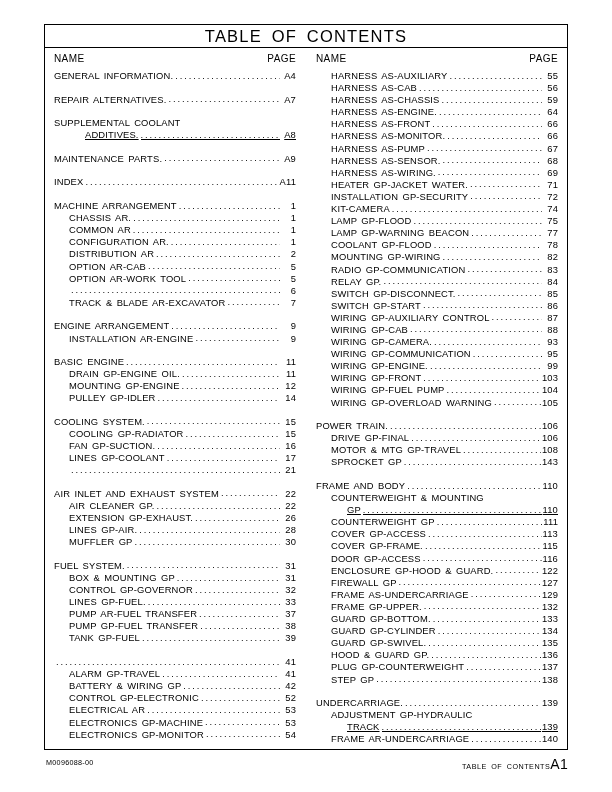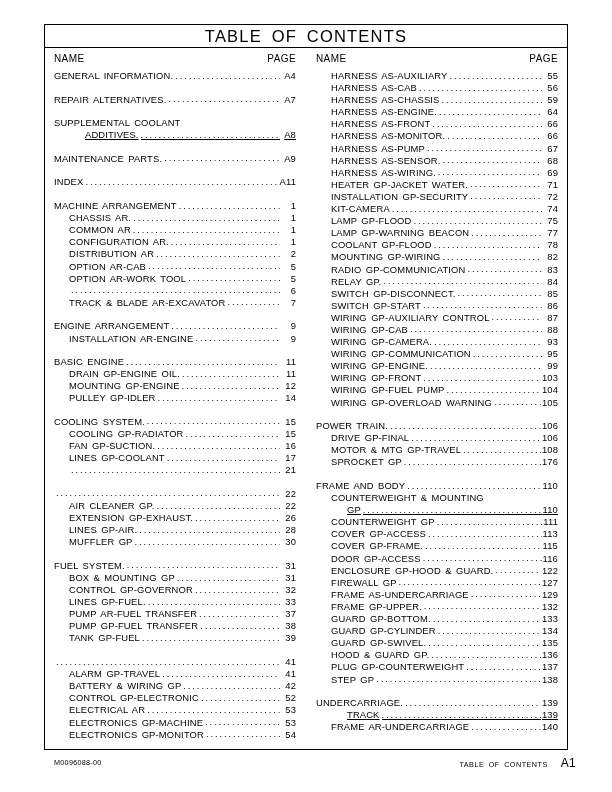--- a/index.html
+++ b/index.html
@@ -113,21 +113,21 @@
   .lvl0 { padding-left: 0px; align-items: flex-end; }
   .lvl1 { padding-left: 15px; }
   .lvl2 { padding-left: 31px; text-decoration: underline; }
 
   
   .gap { height: 11.5px; }
 
   
   .footer {
     position: absolute;
-    left: 52px;
+    left: 44px;
     top: 756px;
     width: 524px;
     height: 16px;
     font-size: 7.2px;
     letter-spacing: 0.3px;
   }
   .footer .doc-id {
     position: absolute;
     left: 2px;
     top: 2px;
@@ -138,22 +138,21 @@
     top: 0px;
     display: flex;
     align-items: baseline;
   }
   .footer .foot-label {
     font-size: 7.2px;
     letter-spacing: 0.5px;
     word-spacing: 2px;
   }
   .footer .foot-page {
-    font-size: 12px;
-    margin-left: 13px;
+    font-size: 14px;
     letter-spacing: 0.3px;
   }
 </style>
 </head>
 <body>
 
 <div id="page">
 
   <div class="frame">
 
@@ -298,20 +297,21 @@
               <span class="name">LINES GP-COOLANT</span>
               <span class="leader">..........................................................................................</span>
               <span class="page">17</span>
             </div>
             <div class="entry lvl1">
               <span class="leader">..........................................................................................</span>
               <span class="page">21</span>
             </div>
             <div class="gap"></div>
             <div class="entry lvl0">
+              <span class="name">AIR INLET AND EXHAUST SYSTEM</span>
               <span class="leader">..........................................................................................</span>
               <span class="page">22</span>
             </div>
             <div class="entry lvl1">
               <span class="name">AIR CLEANER GP.</span>
               <span class="leader">..........................................................................................</span>
               <span class="page">22</span>
             </div>
             <div class="entry lvl1">
               <span class="name">EXTENSION GP-EXHAUST.</span>
@@ -560,21 +560,21 @@
               <span class="page">106</span>
             </div>
             <div class="entry lvl1">
               <span class="name">MOTOR &amp; MTG GP-TRAVEL</span>
               <span class="leader">..........................................................................................</span>
               <span class="page">108</span>
             </div>
             <div class="entry lvl1">
               <span class="name">SPROCKET GP</span>
               <span class="leader">..........................................................................................</span>
-              <span class="page">176</span>
+              <span class="page">143</span>
             </div>
             <div class="gap"></div>
             <div class="entry lvl0">
               <span class="name">FRAME AND BODY</span>
               <span class="leader">..........................................................................................</span>
               <span class="page">110</span>
             </div>
             <div class="entry lvl1">
               <span class="name">COUNTERWEIGHT &amp; MOUNTING</span>
             </div>
@@ -651,20 +651,23 @@
             <div class="entry lvl1">
               <span class="name">STEP GP</span>
               <span class="leader">..........................................................................................</span>
               <span class="page">138</span>
             </div>
             <div class="gap"></div>
             <div class="entry lvl0">
               <span class="name">UNDERCARRIAGE.</span>
               <span class="leader">..........................................................................................</span>
               <span class="page">139</span>
+            </div>
+            <div class="entry lvl1">
+              <span class="name">ADJUSTMENT GP-HYDRAULIC</span>
             </div>
             <div class="entry lvl2">
               <span class="name">TRACK</span>
               <span class="leader">..........................................................................................</span>
               <span class="page">139</span>
             </div>
             <div class="entry lvl1">
               <span class="name">FRAME AR-UNDERCARRIAGE</span>
               <span class="leader">..........................................................................................</span>
               <span class="page">140</span>

